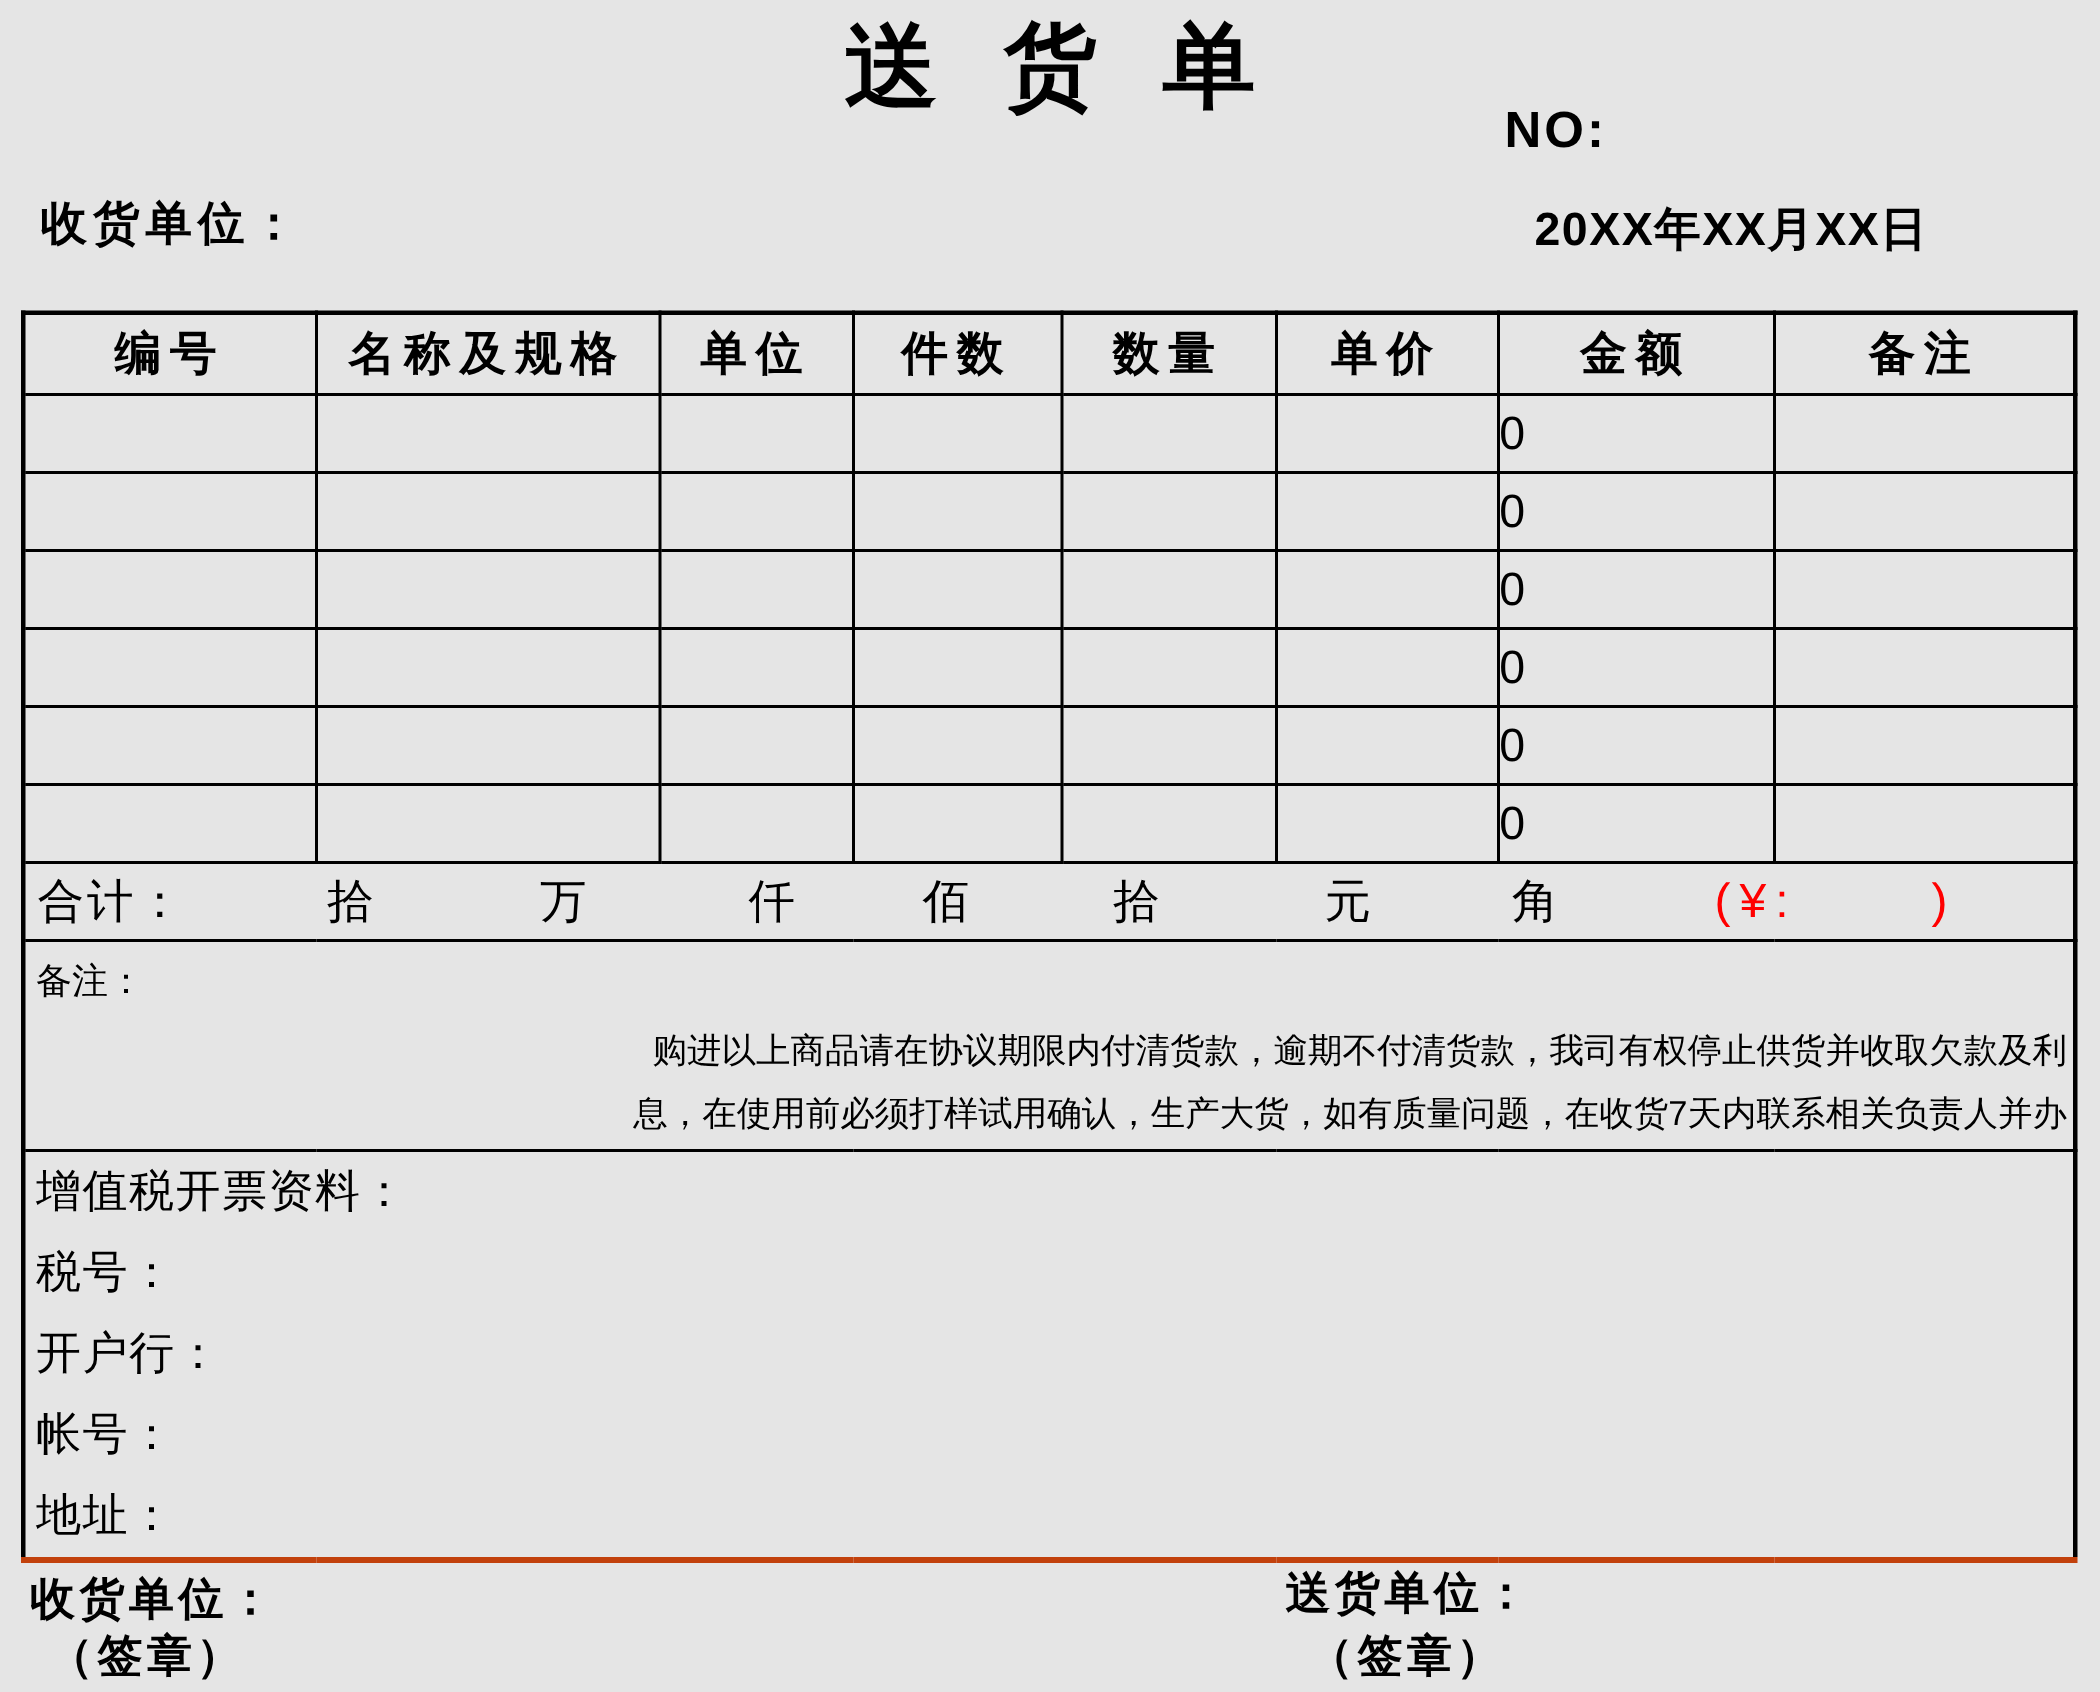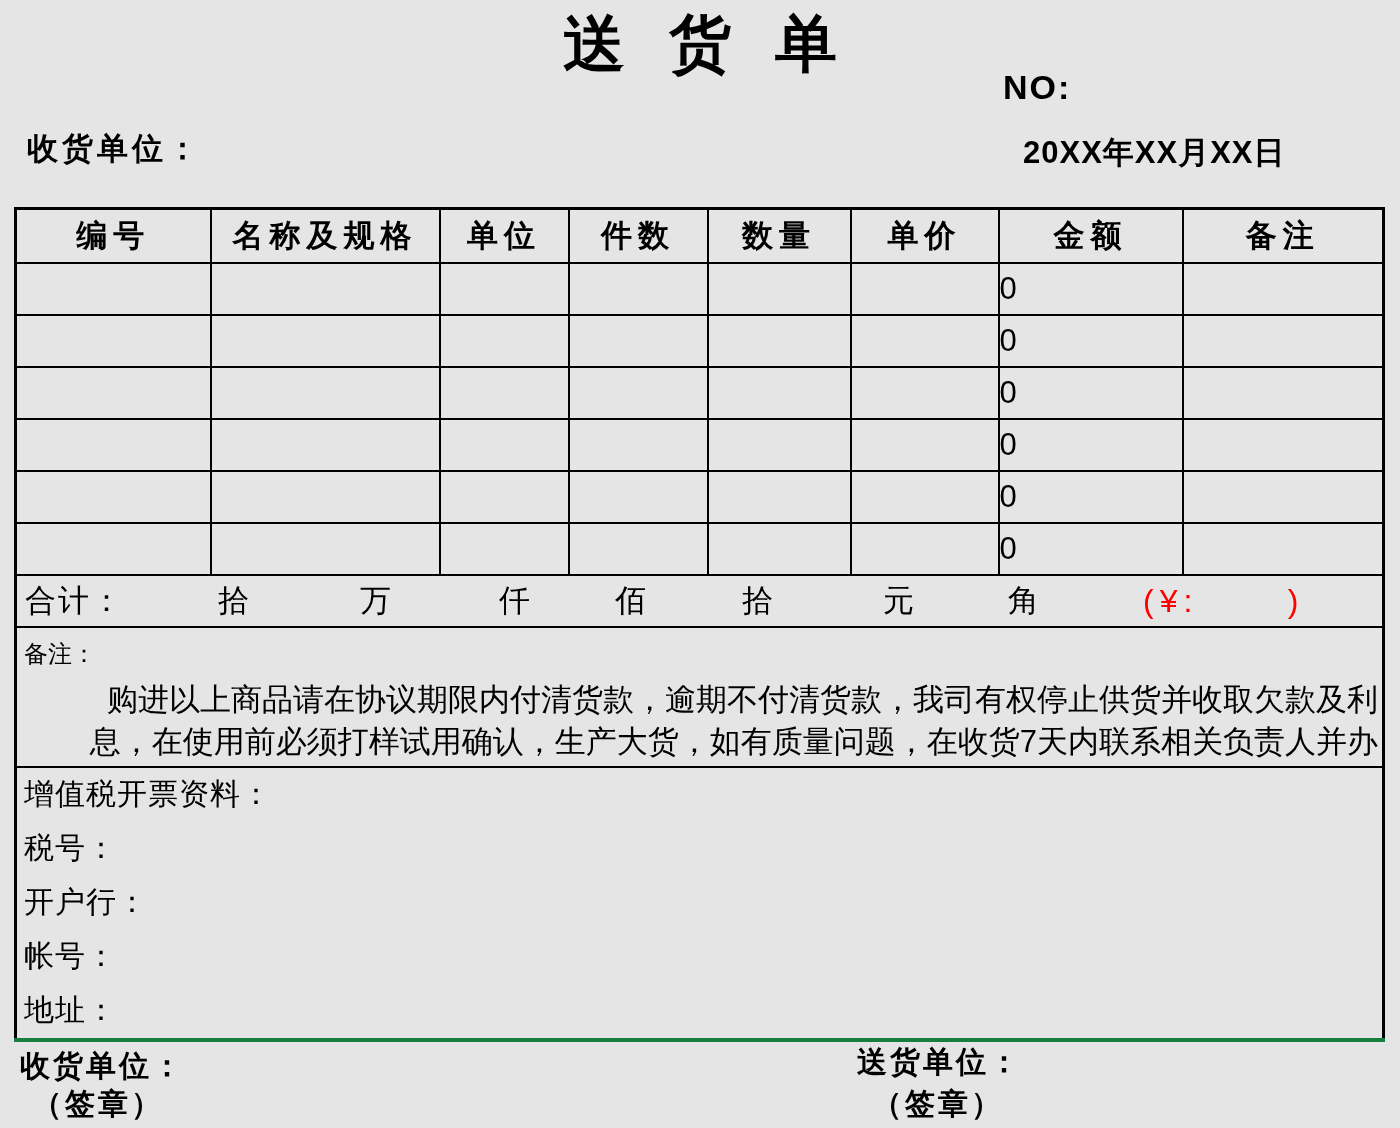--- a/index.html
+++ b/index.html
@@ -58,23 +58,23 @@
   .tu-0 { left: 201px; } .tu-1 { left: 343px; } .tu-2 { left: 482px; }
   .tu-3 { left: 598px; } .tu-4 { left: 725px; } .tu-5 { left: 866px; }
   .tu-6 { left: 991px; }
   .total-currency {
     position: absolute; left: 1126px; top: 50%; transform: translateY(-50%);
     color: #ff0000; white-space: pre; letter-spacing: 6px; font-size: 32px;
   }
   tr.notes-row { height: 140px; }
   tr.notes-row td { position: relative; }
   .notes-label { position: absolute; left: 7px; top: 10px; font-size: 24px; }
-  .notes-para { position: absolute; left: 5px; top: 51px; width: 1356px; font-size: 31px; line-height: 42px; white-space: nowrap; }
+  .notes-para { position: absolute; left: 5px; top: 51px; width: 1356px; font-size: 23px; line-height: 42px; white-space: nowrap; }
   tr.invoice-row { height: 270px; }
-  tr.invoice-row td { border-bottom: 4px solid #15803d; vertical-align: top; }
+  tr.invoice-row td { border-bottom: 4px solid #c2410c; vertical-align: top; }
   .invoice-line { height: 54px; display: flex; align-items: center; padding-left: 7px; font-size: 30px; letter-spacing: 1px; }
 
   .sig { position: absolute; font-size: 30px; font-weight: bold; letter-spacing: 3px; }
   .sig.recv-label { left: 20px;  top: 1046px; }
   .sig.recv-seal  { left: 32px;  top: 1084px; }
   .sig.send-label { left: 857px; top: 1042px; }
   .sig.send-seal  { left: 872px; top: 1084px; }
 </style>
 </head>
 <body>

